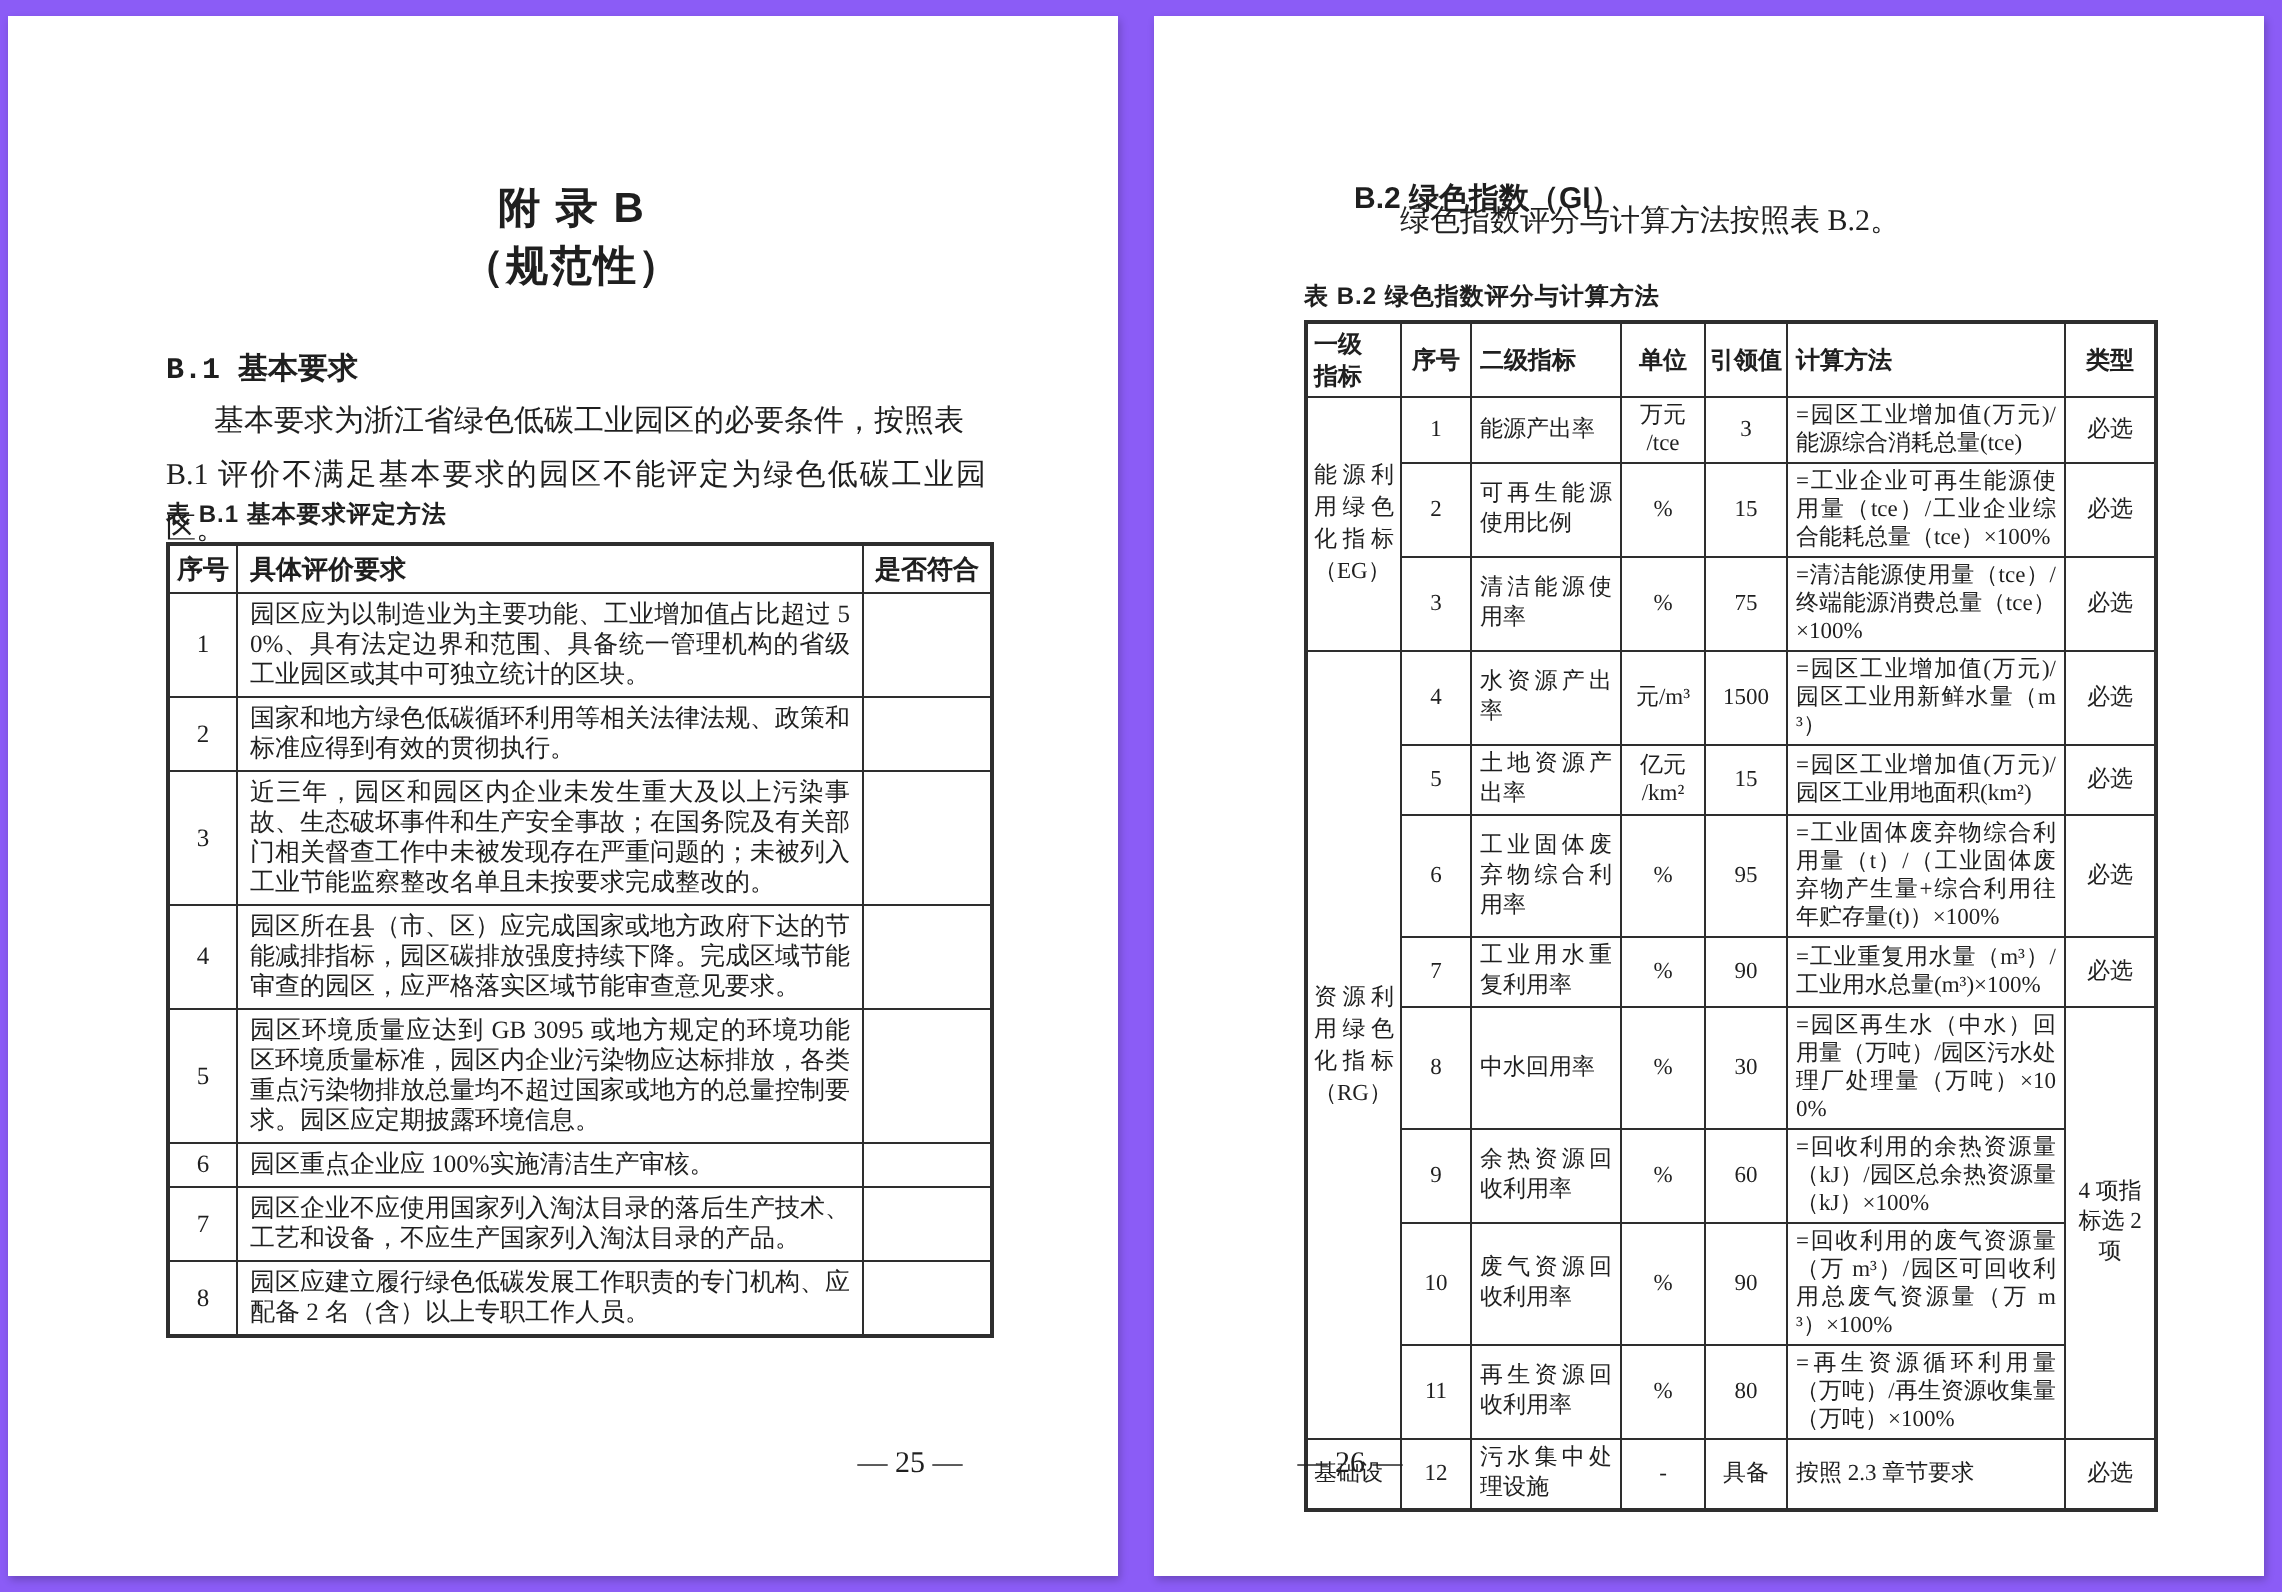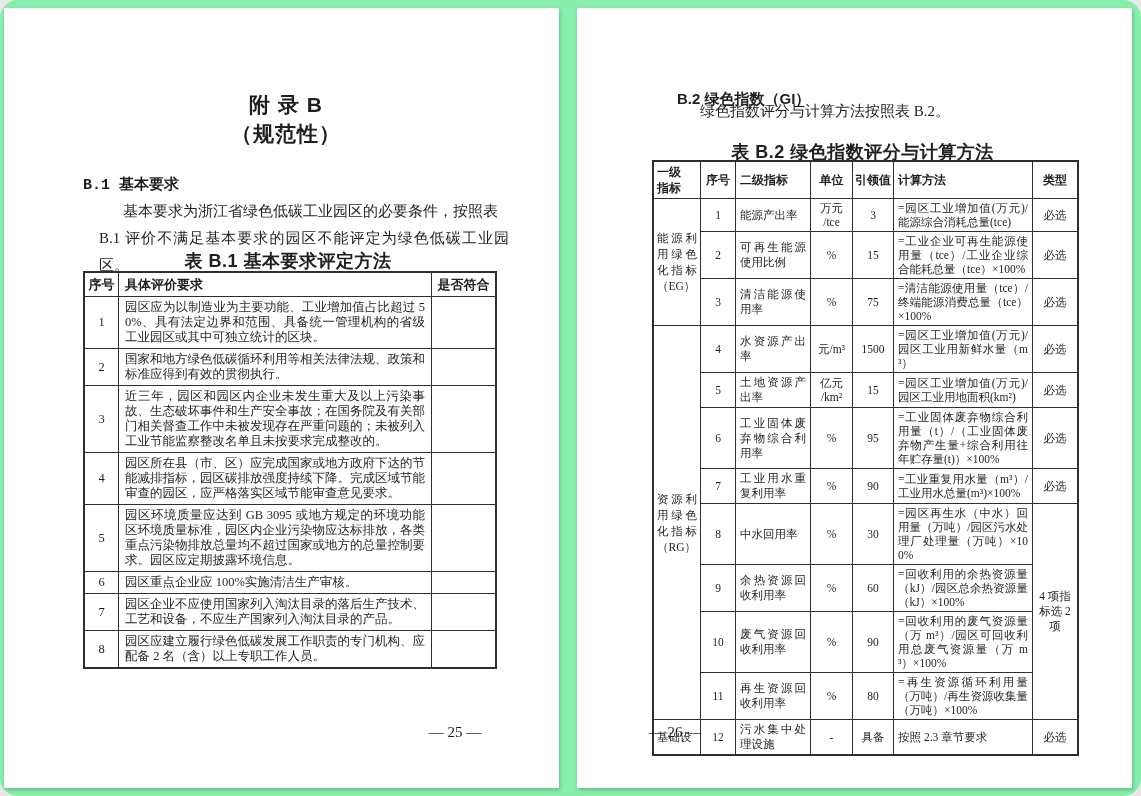--- a/index.html
+++ b/index.html
@@ -1,41 +1,41 @@
 <!DOCTYPE html>
 <html><head>
 <meta charset="utf-8">
 <style>
   html,body{margin:0;padding:0;}
   body{
     width:1141px;height:796px;background:#e8e8e8;
     font-family:"Liberation Serif","DejaVu Serif",serif;
     color:#1f1f1f;-webkit-font-smoothing:antialiased;
   }
-  .canvas{position:relative;width:1141px;height:796px;overflow:hidden;background:#86efac;border-radius:18px;}
+  .canvas{position:relative;width:1141px;height:796px;overflow:hidden;background:#8b5cf6;}
   .page{position:absolute;top:8px;width:555px;height:780px;background:#ffffff;
         box-shadow:1px 2px 4px rgba(0,0,0,0.22);}
   .page-left{left:4px;}
   .page-right{left:577px;}
   .content{position:absolute;top:0;height:100%;}
   .page-left .content{left:79px;width:410px;}
   .page-right .content{left:75px;width:421px;}
 
   .heading-sans{font-family:"Liberation Sans","DejaVu Sans",sans-serif;font-weight:700;}
 
   
   .appendix-title{position:absolute;top:82px;left:0;width:406px;text-align:center;}
   .appendix-title .t{line-height:29px;letter-spacing:1px;}
   .appendix-title .t1,.appendix-title .t3{font-size:21px;}
   .appendix-title .t2{font-size:21px;}
   .b1-head,.b2-head{position:absolute;font-size:15px;}
   .b1-head{top:167px;left:0;font-family:Liberation Mono, monospace;}
-  .intro{position:absolute;top:190px;left:16px;width:410px;font-size:15px;line-height:27px;text-align:justify;}
+  .intro{position:absolute;top:190px;left:0;width:410px;font-size:15px;line-height:27px;text-align:justify;}
   .intro .first{text-indent:24px;}
-  .tb-caption{position:absolute;width:100%;text-align:center;font-size:18px;letter-spacing:0.5px;}
+  .tb-caption{position:absolute;width:100%;font-size:12px;letter-spacing:0.5px;}
   .cap1{top:241px;left:0;}
   table{border-collapse:collapse;table-layout:fixed;}
   td,th{border:1px solid #2e2e2e;vertical-align:middle;word-break:break-all;}
   .tb1{position:absolute;top:263px;left:0;width:406px;font-size:12.5px;line-height:15px;}
   .tb1 th{font-family:"Liberation Sans","DejaVu Sans",sans-serif;font-weight:700;padding:4px 2px;font-size:13px;}
   .tb1 td{padding:3px 0;}
   .tb1 .no{text-align:center;width:29px;}
   .tb1 .req{text-align:justify;padding:3px 6px;width:300px;}
   .tb1 .ok{width:59px;margin-left:35px;}
   .tb1,.tb2{border:2px solid #2e2e2e;}

